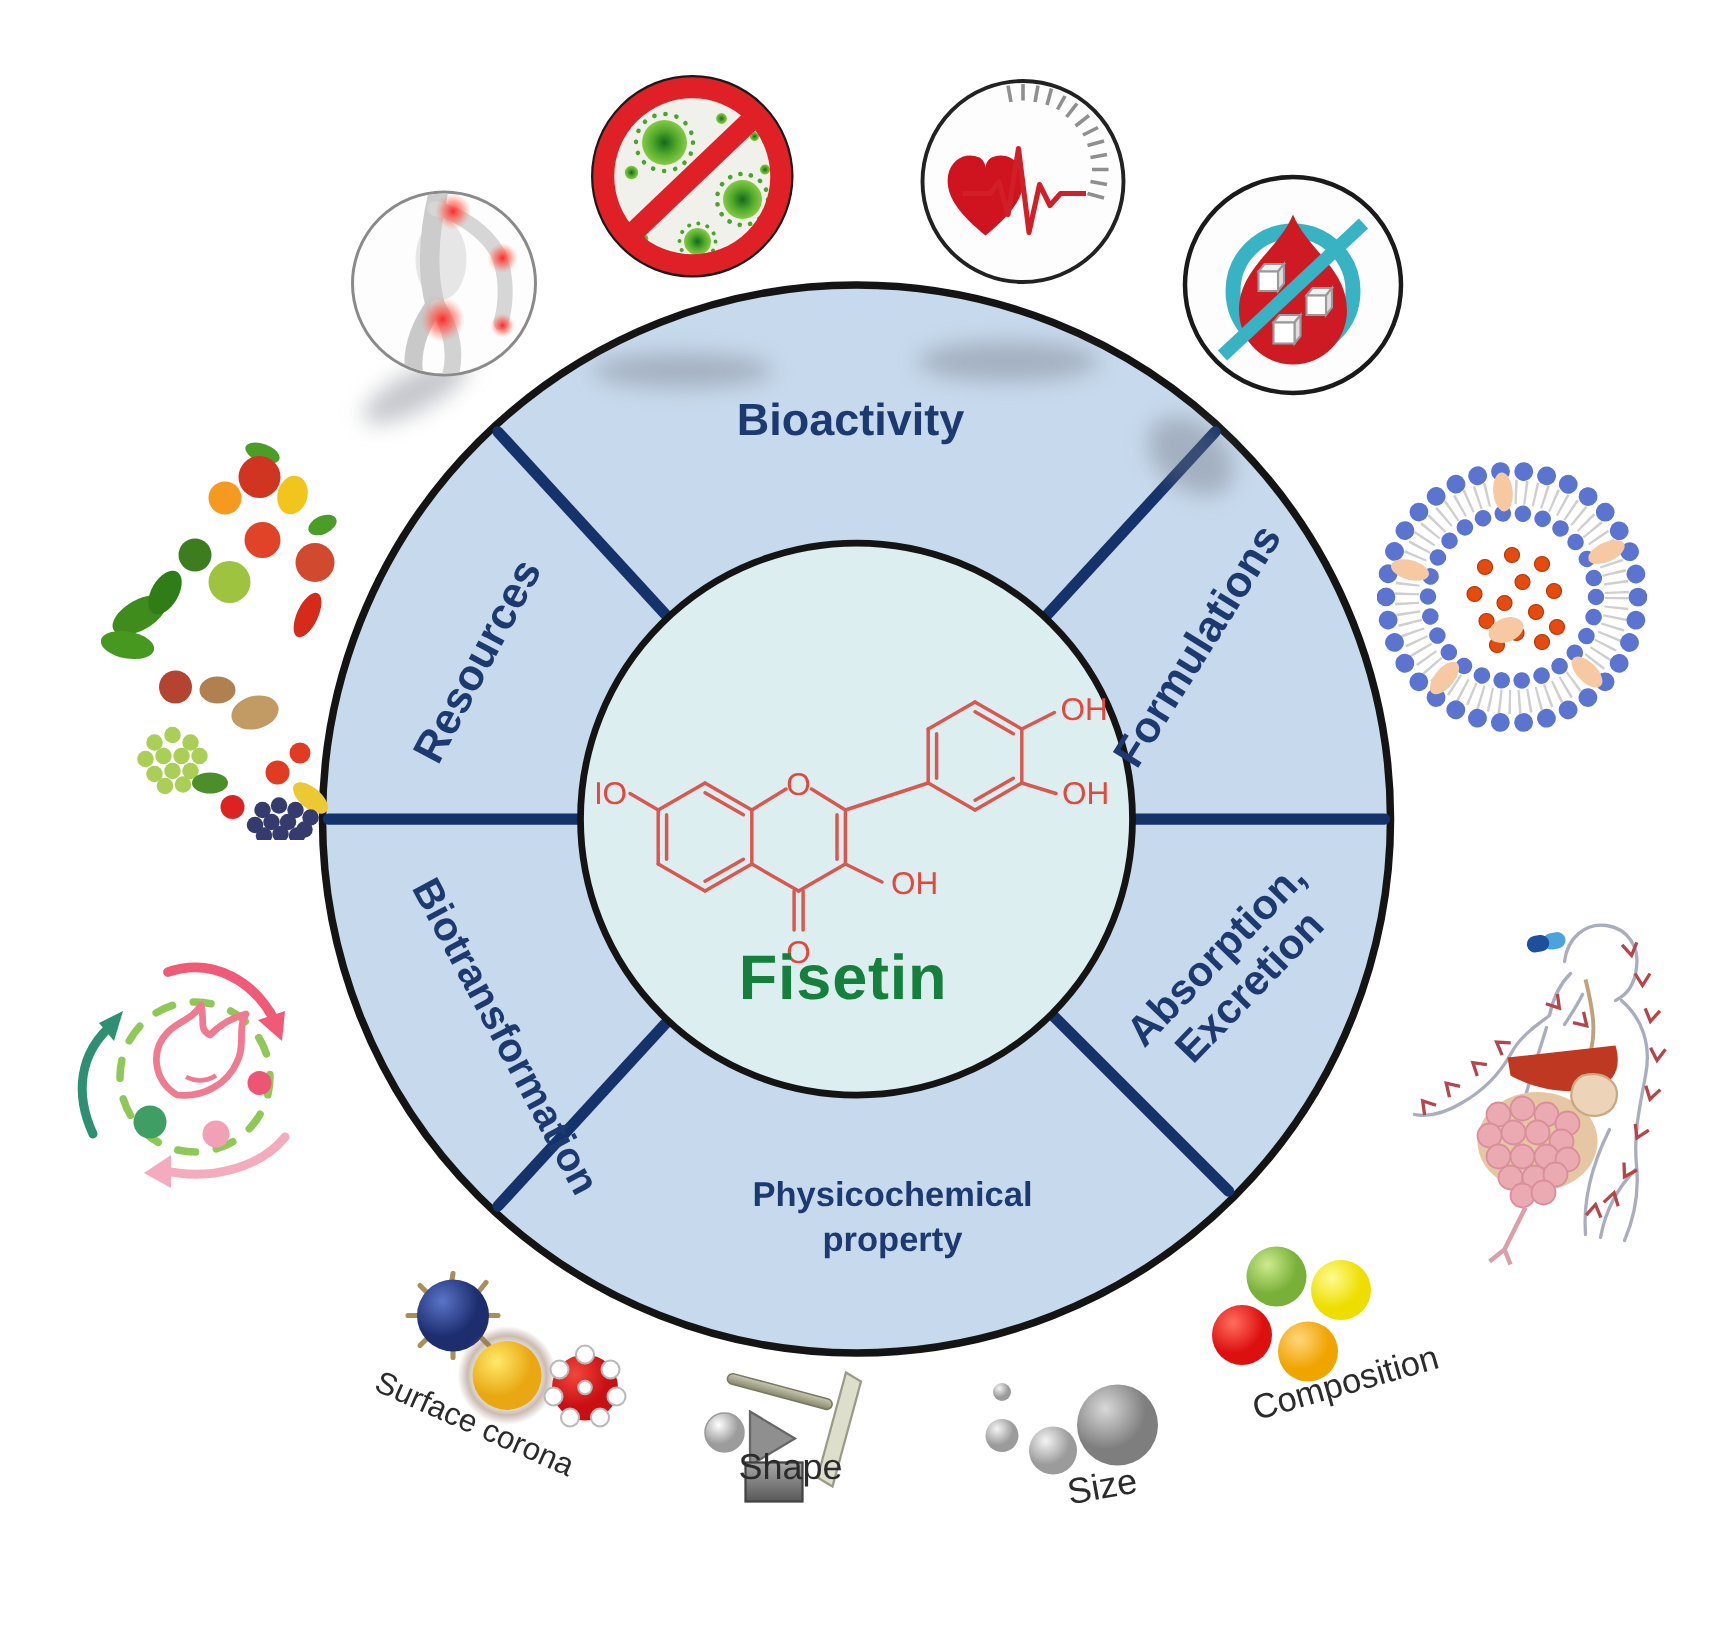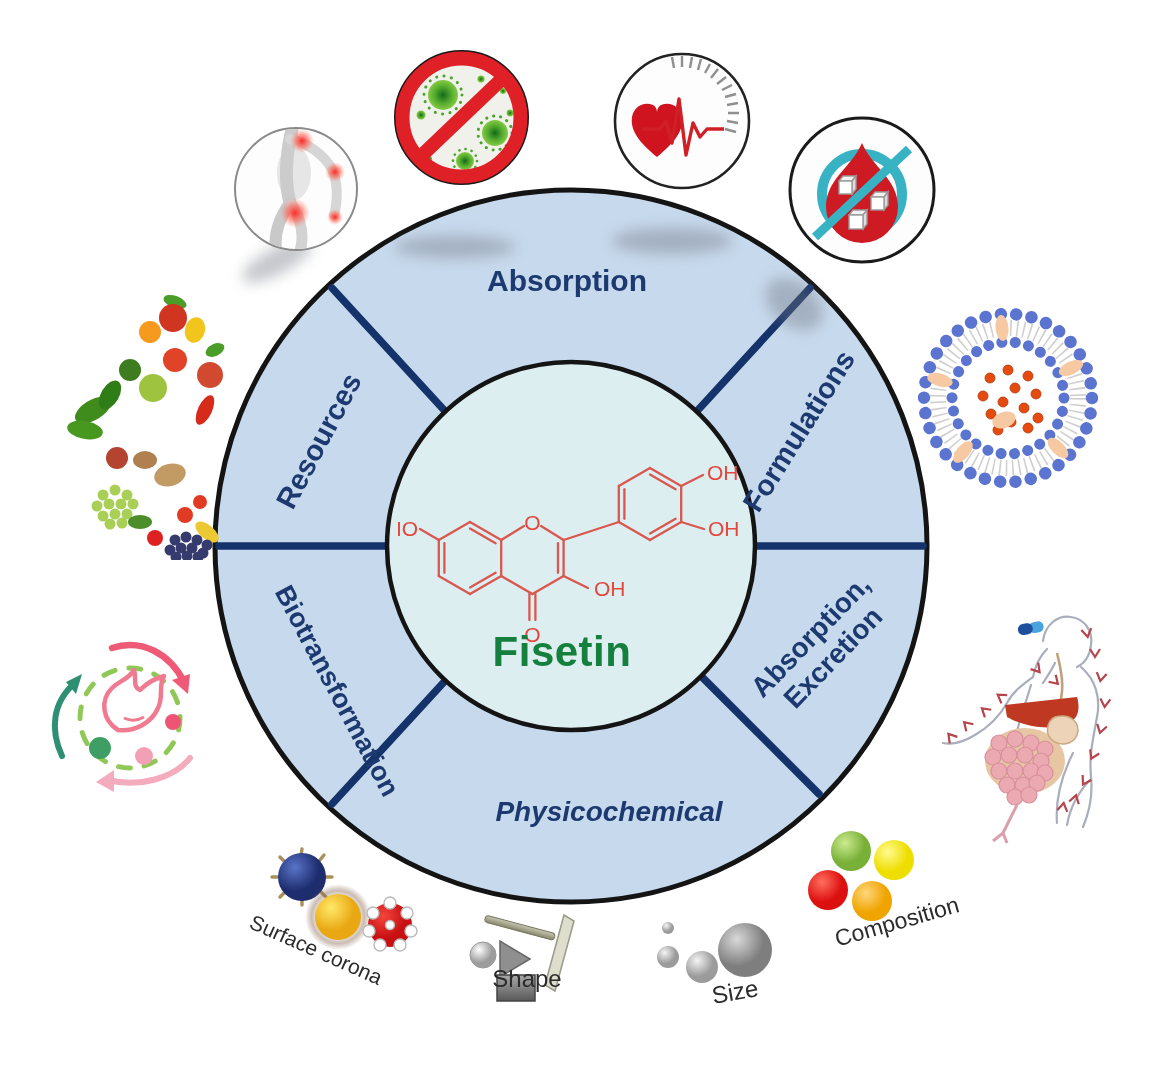--- a/index.html
+++ b/index.html
@@ -87,28 +87,29 @@
       <text x="20" y="108" text-anchor="end">HO</text>
       <text x="134.4" y="102" text-anchor="middle">O</text>
       <text x="134.4" y="214" text-anchor="middle">O</text>
       <text x="196" y="168" text-anchor="start">OH</text>
       <text x="309" y="52" text-anchor="start">OH</text>
       <text x="310" y="108" text-anchor="start">OH</text>
     </g>
   </svg>
   <div class="fisetin" style="left:562px;top:652px;">Fisetin</div>
 
-  <div class="lbl" style="left:567px;top:281px;font-size:30px;">Absorption</div>
+  <div class="lbl" style="left:567px;top:281px;font-size:30px;">Bioactivity</div>
   <div class="lbl rot-f" style="left:799px;top:431px;font-size:29px;">Formulations</div>
   <div class="lbl rot-a" style="left:822px;top:647px;font-size:28px;">
     <div>Absorption,</div>
     <div>Excretion</div>
   </div>
-  <div class="lbl" style="left:609px;top:812px;font-size:28px;line-height:1.3;font-style:italic;">
+  <div class="lbl" style="left:595px;top:812px;font-size:23px;line-height:1.3;">
     <div>Physicochemical</div>
+    <div>property</div>
   </div>
   <div class="lbl rot-b" style="left:337px;top:691px;font-size:27px;">Biotransformation</div>
   <div class="lbl rot-r" style="left:319px;top:441px;font-size:29px;">Resources</div>
 
   <svg class="abs" style="left:232px;top:125px" width="130" height="130" viewBox="0 0 130 130">
     <defs>
       <radialGradient id="redglow">
           <stop offset="0%" stop-color="#ff2020" stop-opacity=".95"></stop>
         <stop offset="55%" stop-color="#ff5a4a" stop-opacity=".55"></stop>
         <stop offset="100%" stop-color="#ff8a7a" stop-opacity="0"></stop>

